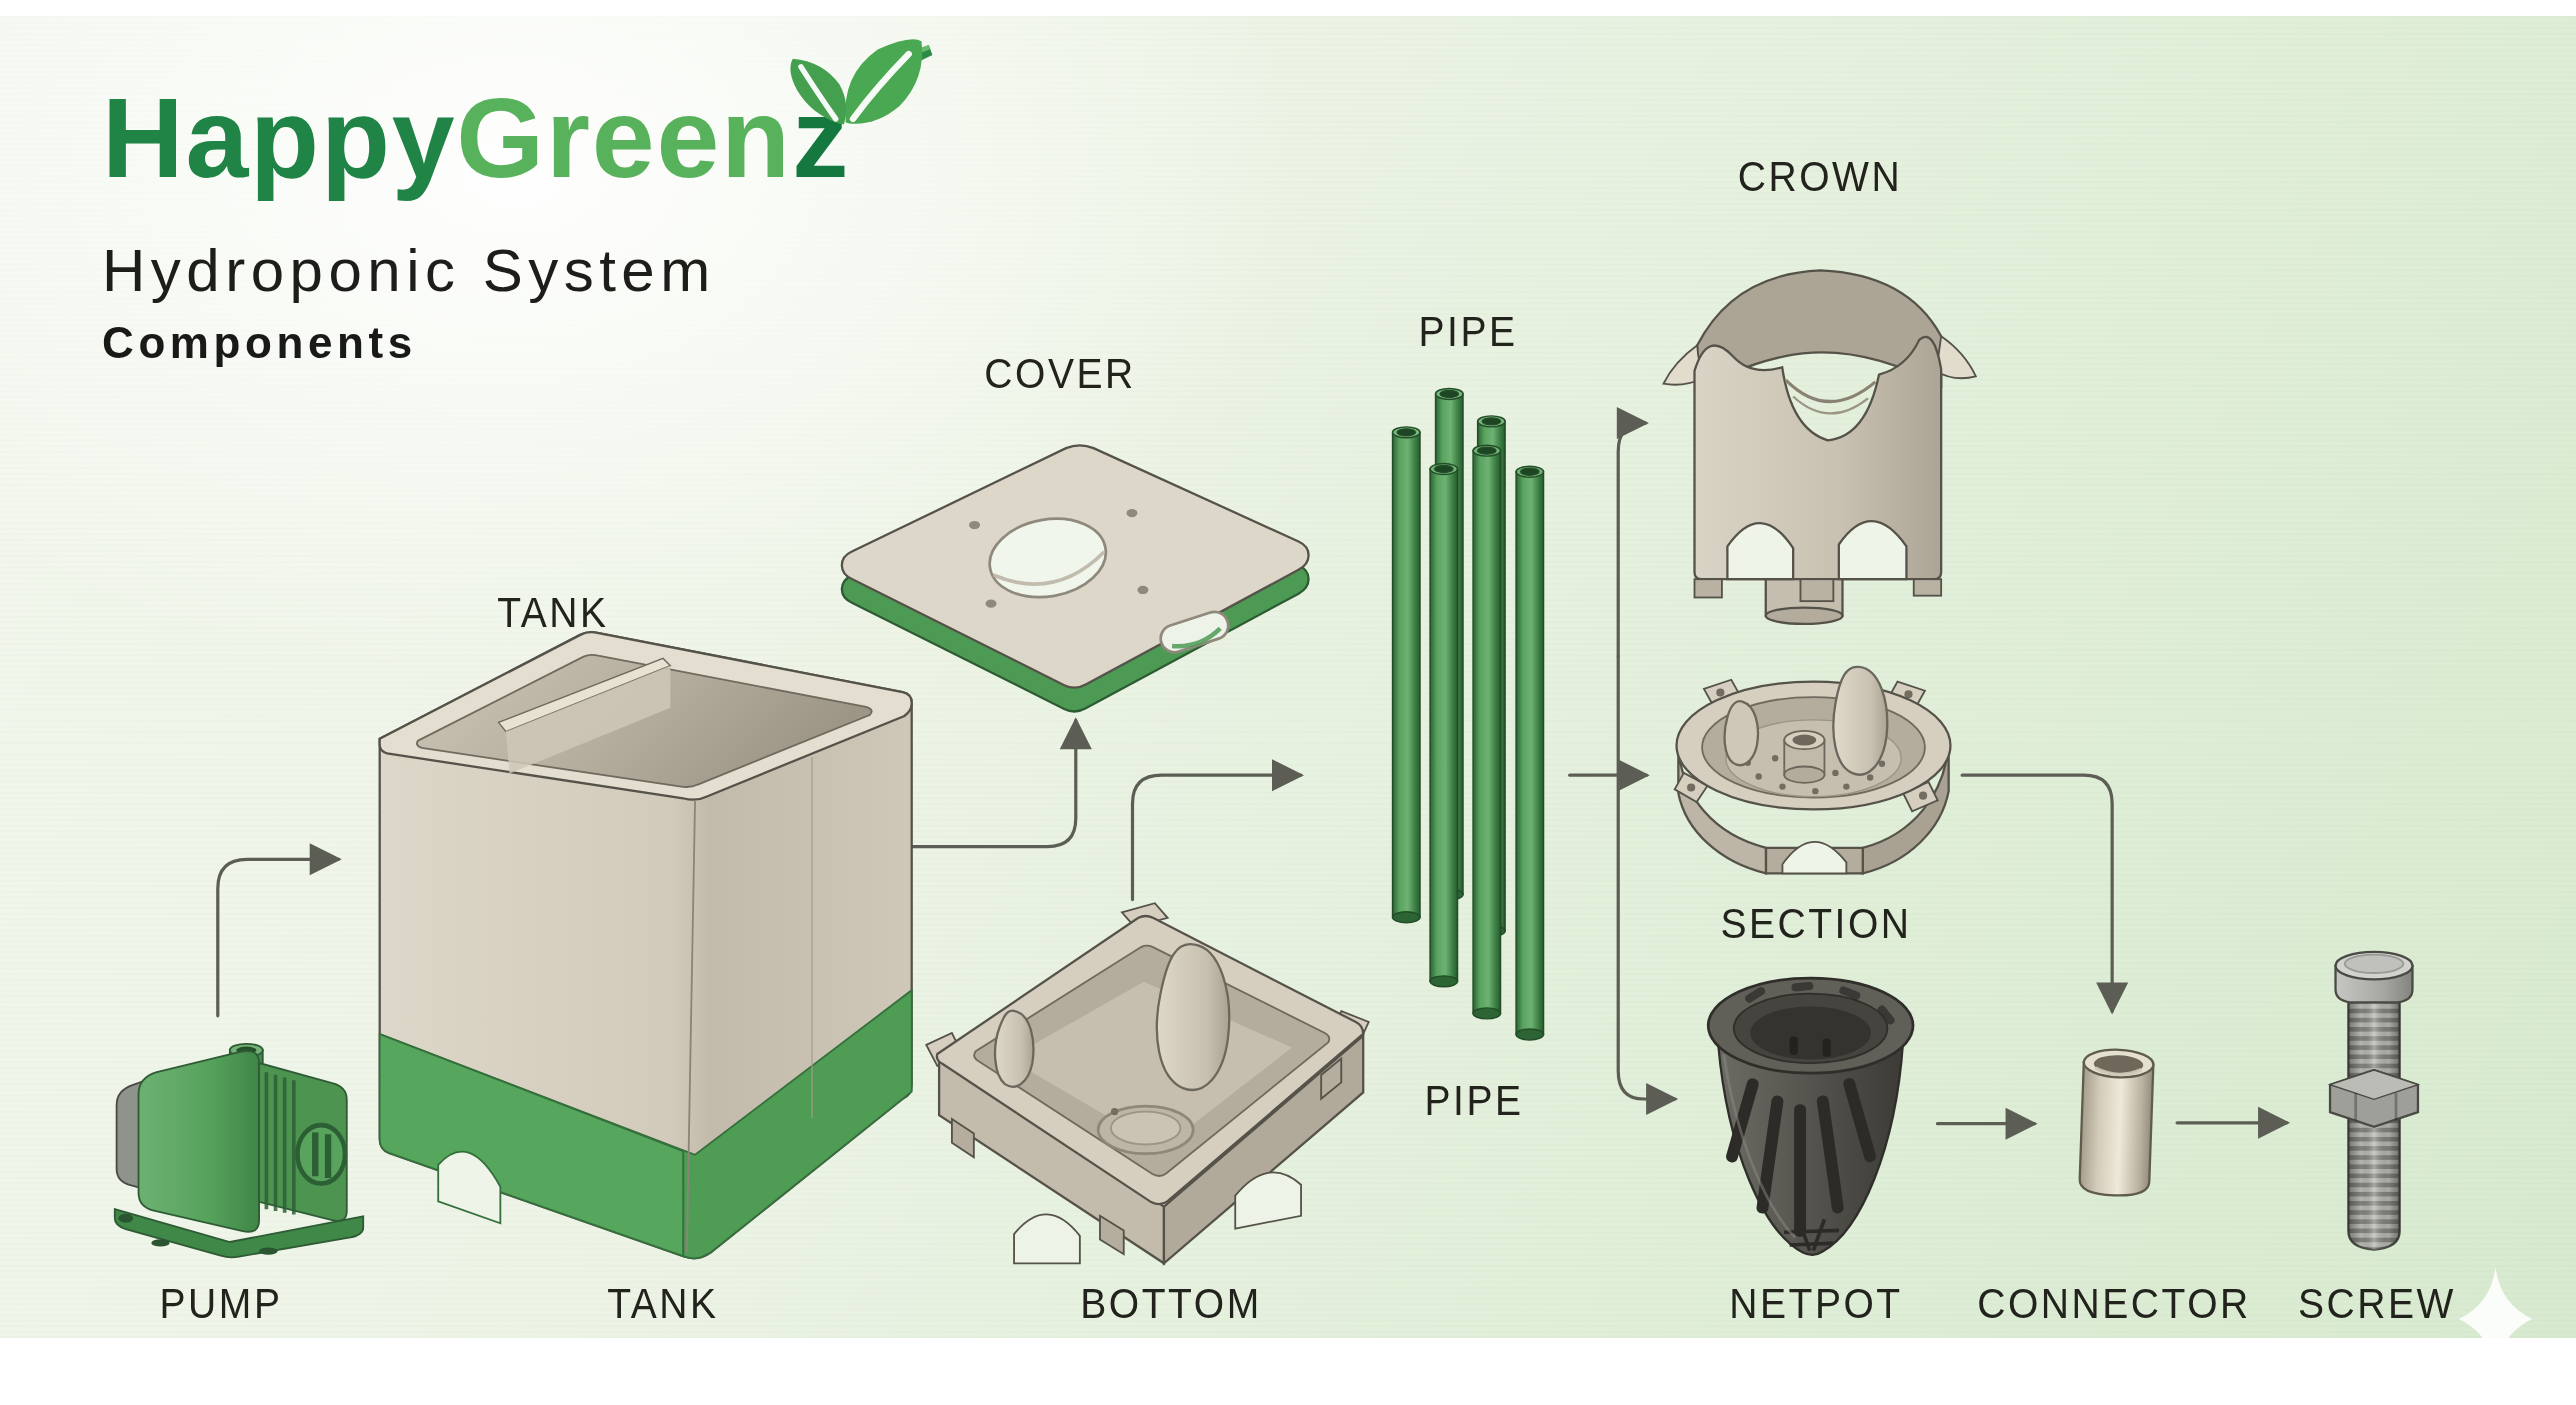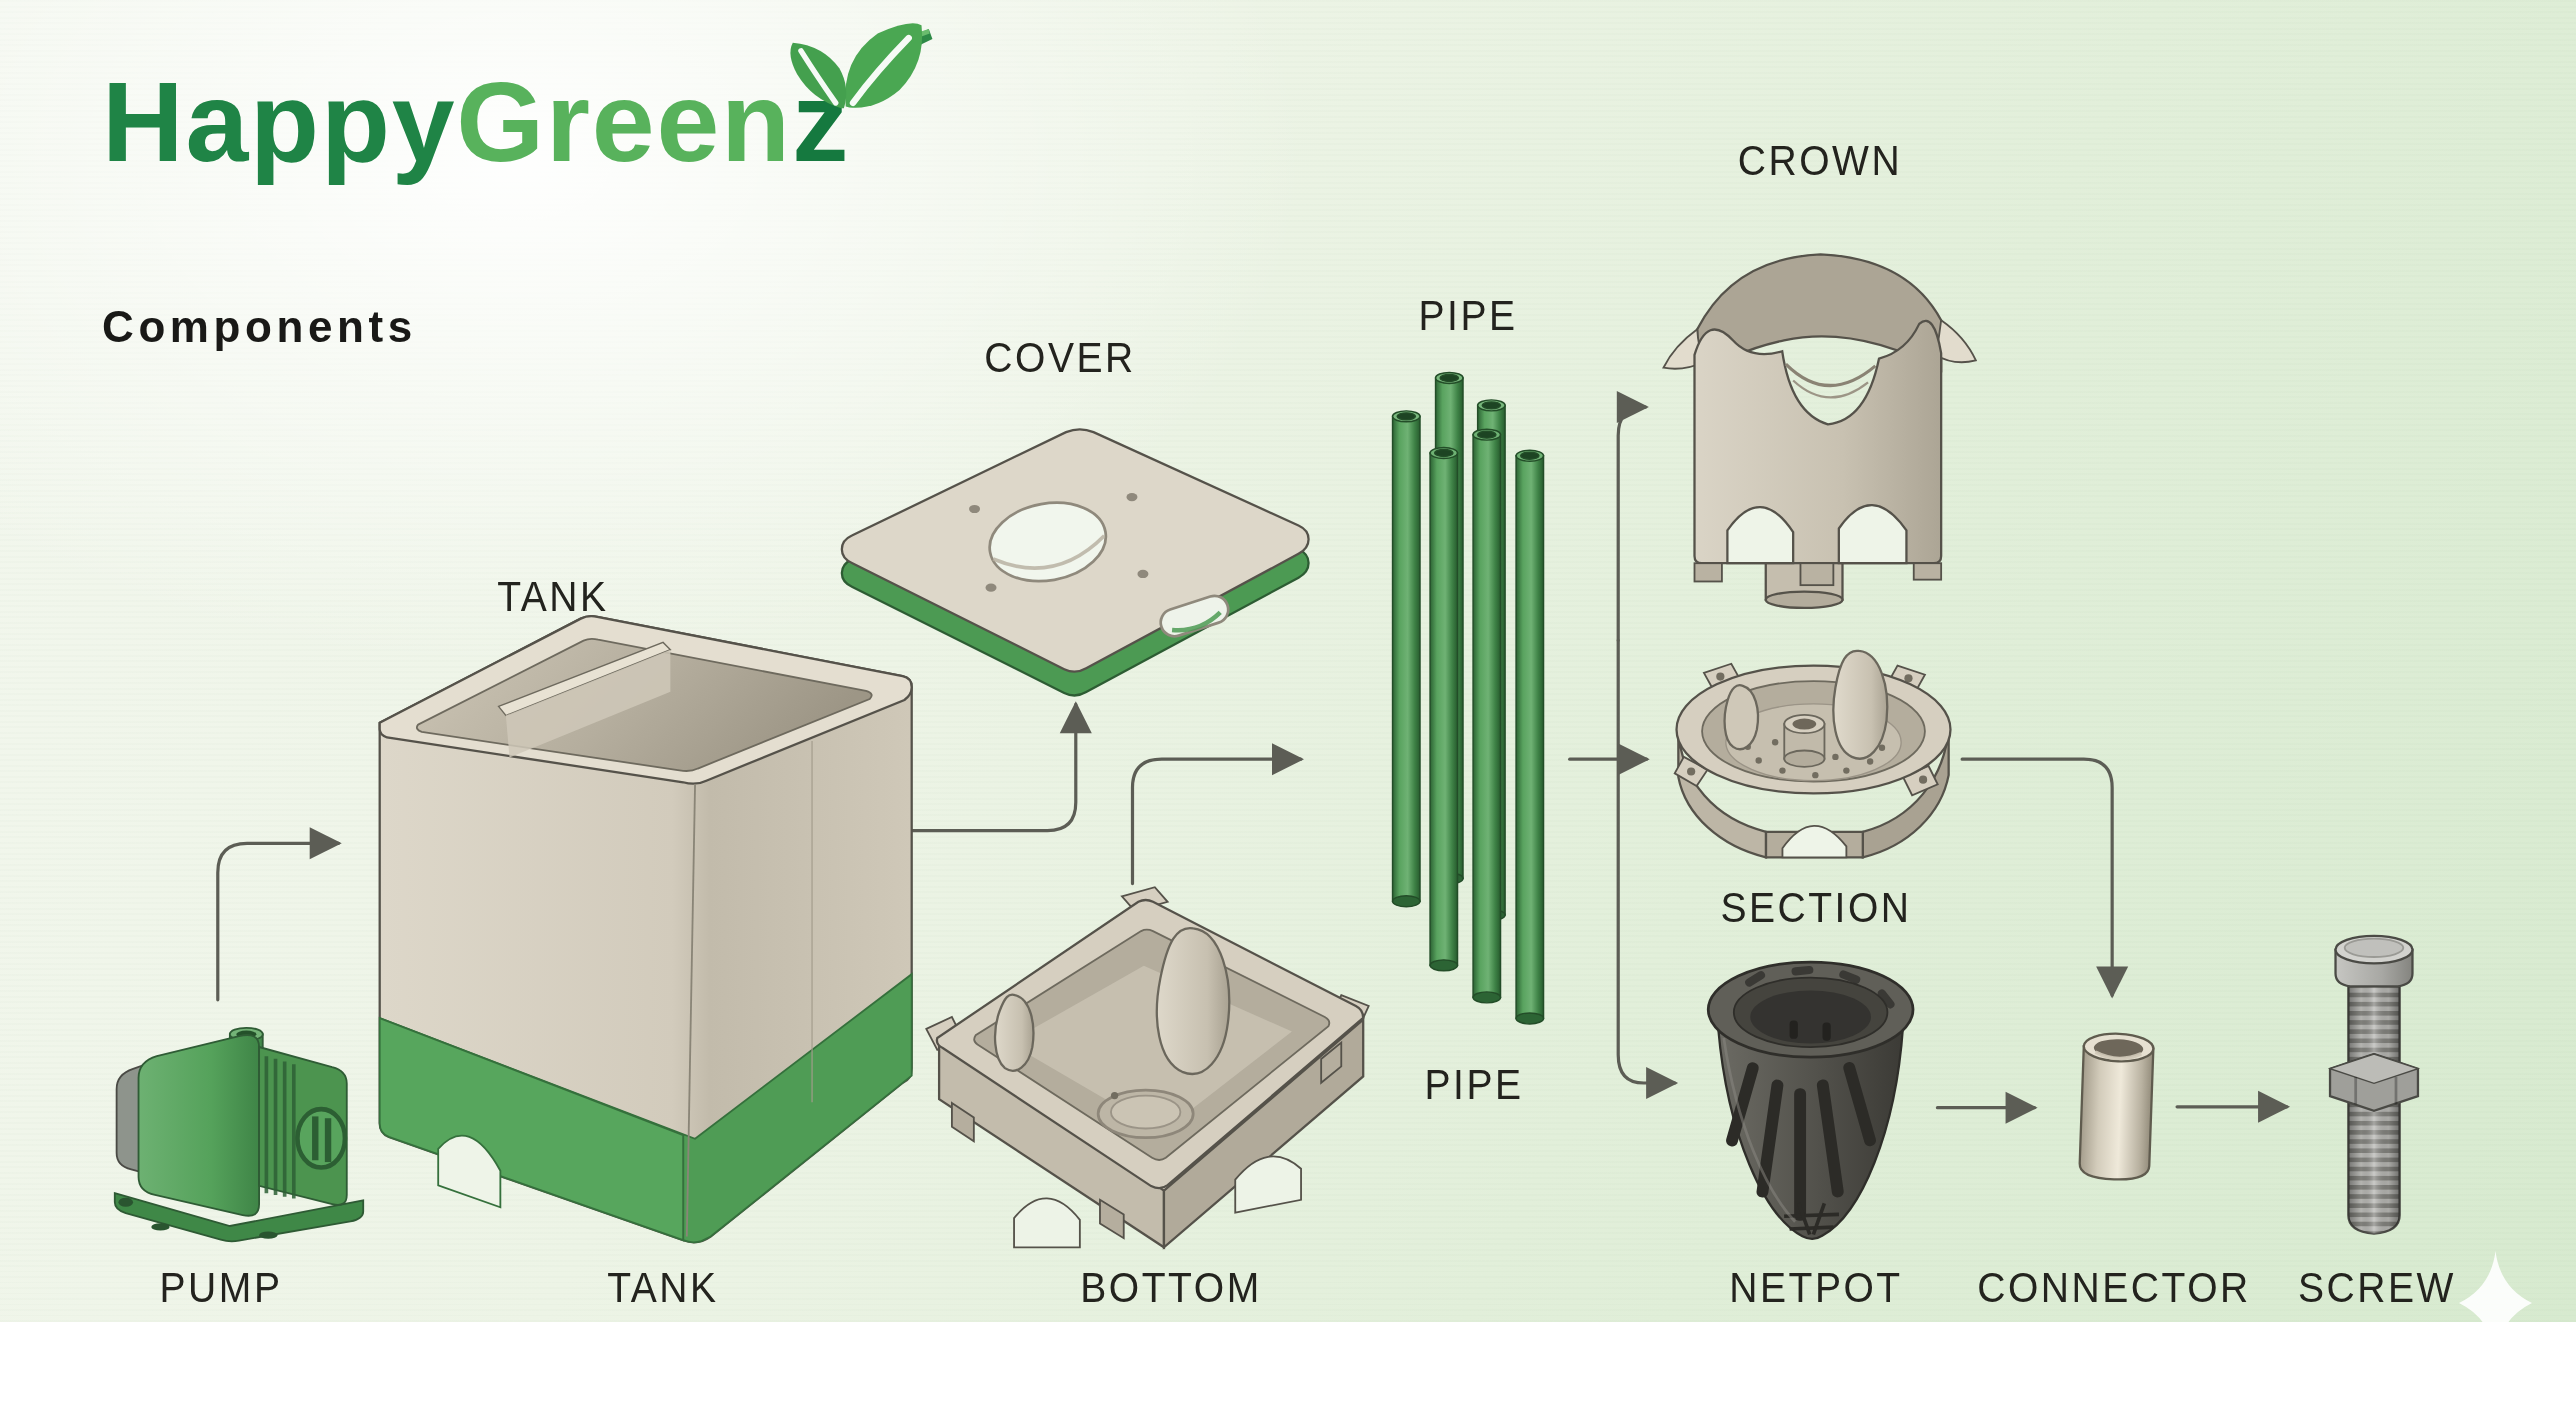--- a/index.html
+++ b/index.html
@@ -3,20 +3,21 @@
 <meta charset="utf-8">
 <style>
   html,body{margin:0;padding:0;}
   body{width:2576px;height:1405px;overflow:hidden;font-family:"Liberation Sans",sans-serif;}
   #canvas{
     position:relative;width:2576px;height:1322px;
     background:
       radial-gradient(1281px 823px at 20% 12%, rgba(255,255,255,0.95), rgba(255,255,255,0) 62%),
       repeating-linear-gradient(0deg, rgba(40,90,50,0.015) 0 1.8px, rgba(255,255,255,0) 1.8px 5.5px),
       linear-gradient(118deg,#f3f7ee 0%,#edf4e6 38%,#e2efda 66%,#d7eacf 100%);
+    margin-top: 16px;
   }
   .abs{position:absolute;}
   .part-label{
     position:absolute;
     font-size:42px;line-height:1;letter-spacing:2.7px;
     color:#23231e;font-weight:400;white-space:nowrap;
     transform:translateX(-50%) scaleX(.93);
   }
   .brand{
     position:absolute;left:102px;top:66px;
@@ -44,20 +45,21 @@
 
   <svg class="abs" style="left:759px;top:16.5px;" width="178" height="117" viewBox="0 0 195 128">
     <path d="M120,42 L186,13 L190,24 L128,54 Z" fill="#2e8a47"></path>
     <path d="M152,24 L186,13 L187,18 L154,30 Z" fill="#6abc6e"></path>
     <path d="M95,98 Q90,46 130,18 Q166,2 178,9 Q183,50 154,80 Q128,102 99,99 Z" fill="#4aa752"></path>
     <path d="M103,94 Q128,60 164,23" stroke="#ffffff" stroke-width="7" fill="none" stroke-linecap="round" opacity="0.95"></path>
     <path d="M90,100 Q58,90 42,63 Q30,41 37,28 Q70,31 88,56 Q100,77 93,100 Z" fill="#44a04e"></path>
     <path d="M84,94 Q63,64 46,37" stroke="#ffffff" stroke-width="6" fill="none" stroke-linecap="round" opacity="0.95"></path>
   </svg>
 
+  <div class="tagline1">Hydroponic System</div>
   <div class="tagline2">Components</div>
 
   <div class="part-label" style="left:221px;top:1267px;">PUMP</div>
   <div class="part-label" style="left:553px;top:576px;">TANK</div>
   <div class="part-label" style="left:663px;top:1267px;">TANK</div>
   <div class="part-label" style="left:1060px;top:337px;">COVER</div>
   <div class="part-label" style="left:1171px;top:1267px;">BOTTOM</div>
   <div class="part-label" style="left:1468px;top:295px;">PIPE</div>
   <div class="part-label" style="left:1474px;top:1064px;">PIPE</div>
   <div class="part-label" style="left:1820px;top:140px;">CROWN</div>

